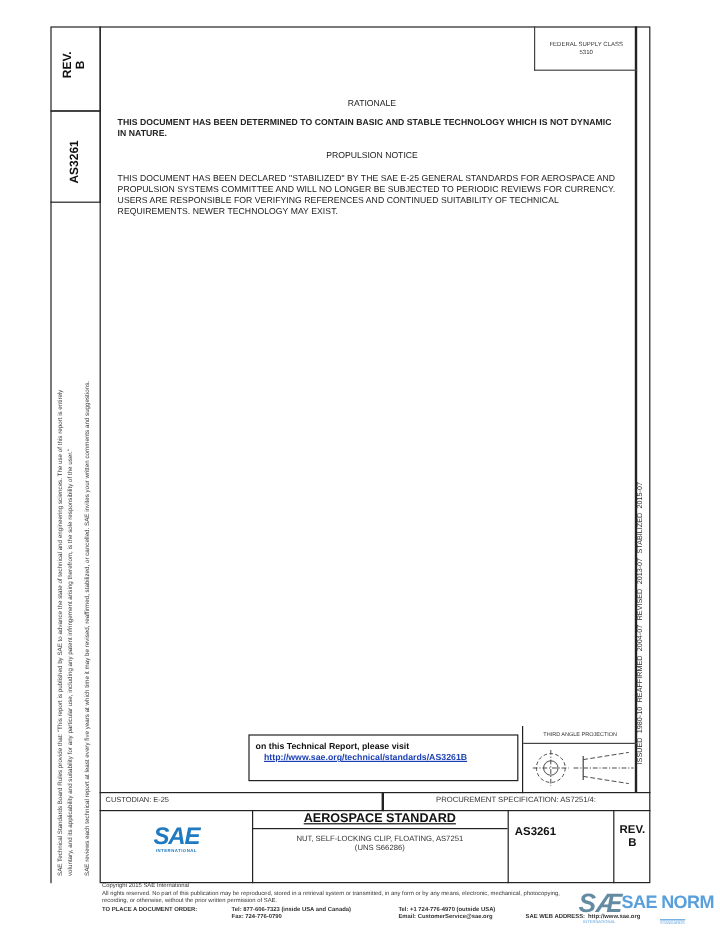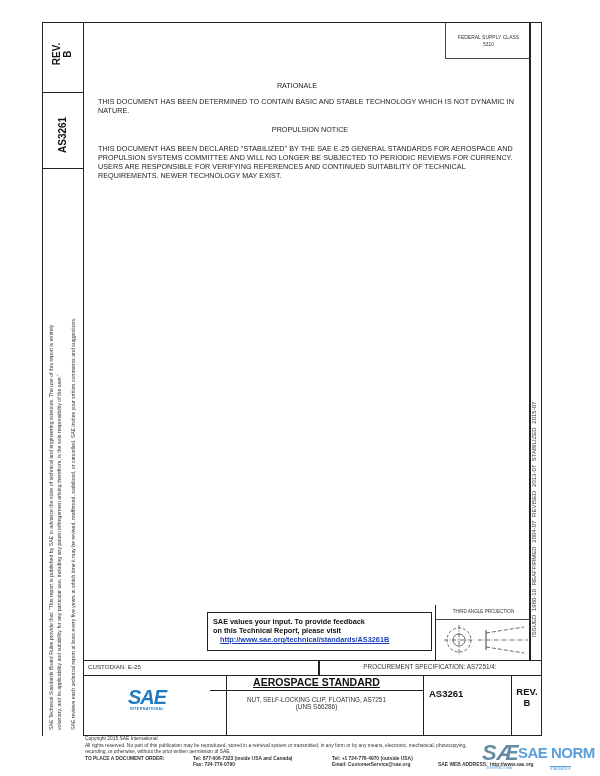--- a/index.html
+++ b/index.html
@@ -38,32 +38,31 @@
 <div class="abs" style="left:83px; top:22px; width:459px; height:714px; border:1.5px solid #222;"></div>
 <div class="abs" style="left:529px; top:22px; width:1.5px; height:638px; background:#222;"></div>
 
 <div class="abs" style="left:445px; top:22px; width:86px; height:37px; border-left:1px solid #444; border-bottom:1px solid #444;">
   <div class="center" style="padding-top:12px; font-size:5px; line-height:6.5px; color:#333;">
     <div>FEDERAL SUPPLY CLASS</div>
     <div>5310</div>
   </div>
 </div>
 
-<div class="abs heading" style="left:85px; top:81px; width:424px;">RATIONALE</div>
-<div class="abs body-text" style="left:98px; top:97px; width:420px;">THIS DOCUMENT HAS BEEN DETERMINED TO CONTAIN BASIC AND STABLE TECHNOLOGY WHICH IS NOT DYNAMIC IN NATURE.</div>
+<div class="abs heading" style="left:98px; top:81px; width:424px;">RATIONALE</div>
+<div class="abs body-text" style="left:98px; top:97px; width:420px;font-weight:bold;">THIS DOCUMENT HAS BEEN DETERMINED TO CONTAIN BASIC AND STABLE TECHNOLOGY WHICH IS NOT DYNAMIC IN NATURE.</div>
 
 <div class="abs heading" style="left:98px; top:125px; width:424px;">PROPULSION NOTICE</div>
 <div class="abs body-text" style="left:98px; top:144px; width:422px;">THIS DOCUMENT HAS BEEN DECLARED "STABILIZED" BY THE SAE E-25 GENERAL STANDARDS FOR AEROSPACE AND PROPULSION SYSTEMS COMMITTEE AND WILL NO LONGER BE SUBJECTED TO PERIODIC REVIEWS FOR CURRENCY. USERS ARE RESPONSIBLE FOR VERIFYING REFERENCES AND CONTINUED SUITABILITY OF TECHNICAL REQUIREMENTS. NEWER TECHNOLOGY MAY EXIST.</div>
 
 <div class="abs" style="left:530px; top:22px; width:12px; height:638px;">
   <div class="vtext-up small" style="left:1px; top:615px; font-size:6px; word-spacing:2px;">ISSUED 1980-10    REAFFIRMED 2004-07    REVISED 2013-07    STABILIZED 2015-07</div>
 </div>
 
 <div class="abs" style="left:207px; top:612px; width:225px; height:39px; border:1.5px solid #222; padding:4px 0 0 5px; font-weight:bold; font-size:7.3px; line-height:9px;">
-  <div>SAE values your input. To provide feedback</div>
   <div>on this Technical Report, please visit</div>
   <a class="link">http://www.sae.org/technical/standards/AS3261B</a>
 </div>
 
 <div class="abs" style="left:435px; top:605px; width:96px; height:56px; border-left:1.5px solid #222;">
   <div class="center" style="font-size:4.6px; color:#333; height:14px; line-height:14px; border-bottom:1px solid #444;">THIRD ANGLE PROJECTION</div>
   <svg width="94" height="40" viewBox="0 0 94 40" style="display:block;">
     <g stroke="#444" fill="none" stroke-width="0.8">
       <circle cx="23" cy="20" r="12" stroke-dasharray="3,2"></circle>
       <circle cx="23" cy="20" r="6"></circle>
@@ -75,21 +74,21 @@
       <line x1="42" y1="20" x2="92" y2="20" stroke-dasharray="4,1.5,1,1.5"></line>
     </g>
   </svg>
 </div>
 
 <div class="abs" style="left:83px; top:660px; width:459px; height:16px; border-top:1.5px solid #222; border-bottom:1.5px solid #222;"></div>
 <div class="abs" style="left:88px; top:663px; font-size:6.2px; color:#333;">CUSTODIAN: E-25</div>
 <div class="abs" style="left:318px; top:660px; width:1.5px; height:16px; background:#222;"></div>
 <div class="abs center" style="left:320px; top:663px; width:220px; font-size:6.4px; color:#333;">PROCUREMENT SPECIFICATION: AS7251/4:</div>
 
-<div class="abs" style="left:83px; top:675px; width:144px; height:61px; border-right:1.5px solid #222;">
+<div class="abs" style="left:83px; top:675px; width:128px; height:61px; border-right:1.5px solid #222;">
   <div style="position:absolute; left:40px; top:12px; width:48px; text-align:center;">
     <div style="font-weight:bold; font-style:italic; font-size:20px; line-height:20px; color:#1f7ac1; letter-spacing:-1px;">SAE</div>
     <div style="font-size:3.6px; font-weight:bold; color:#1f7ac1; letter-spacing:0.4px;">INTERNATIONAL</div>
   </div>
 </div>
 <div class="abs" style="left:210px; top:675px; width:214px; height:61px; border-right:1.5px solid #222;">
   <div class="center" style="font-weight:bold; font-size:10.5px; line-height:14px; text-decoration:underline; border-bottom:1px solid #222; height:15px;">AEROSPACE STANDARD</div>
   <div class="center" style="font-size:6.4px; color:#333; margin-top:5px;">NUT, SELF-LOCKING CLIP, FLOATING, AS7251</div>
   <div class="center" style="font-size:6.4px; color:#333;">(UNS S66286)</div>
 </div>

